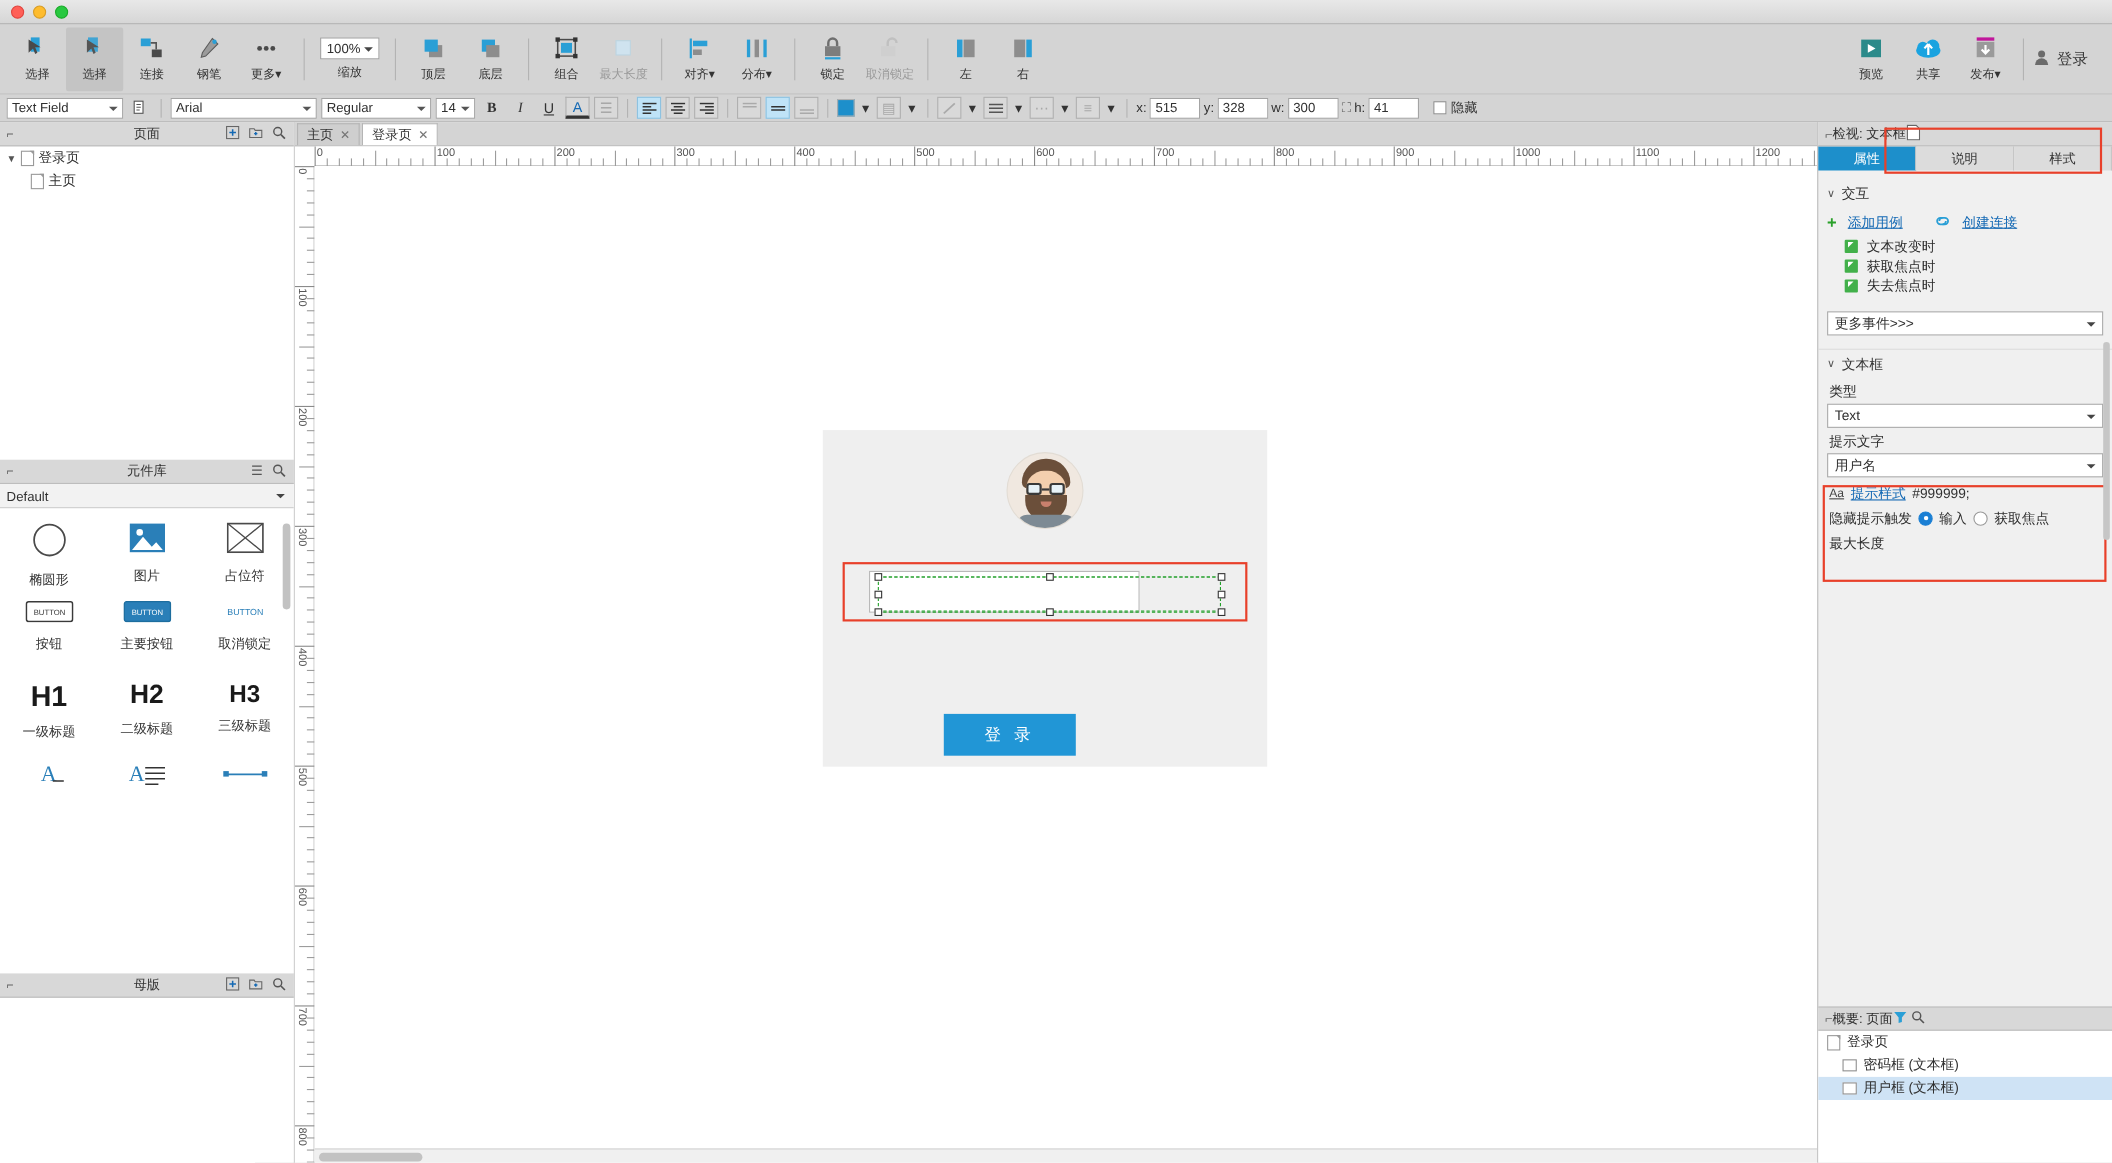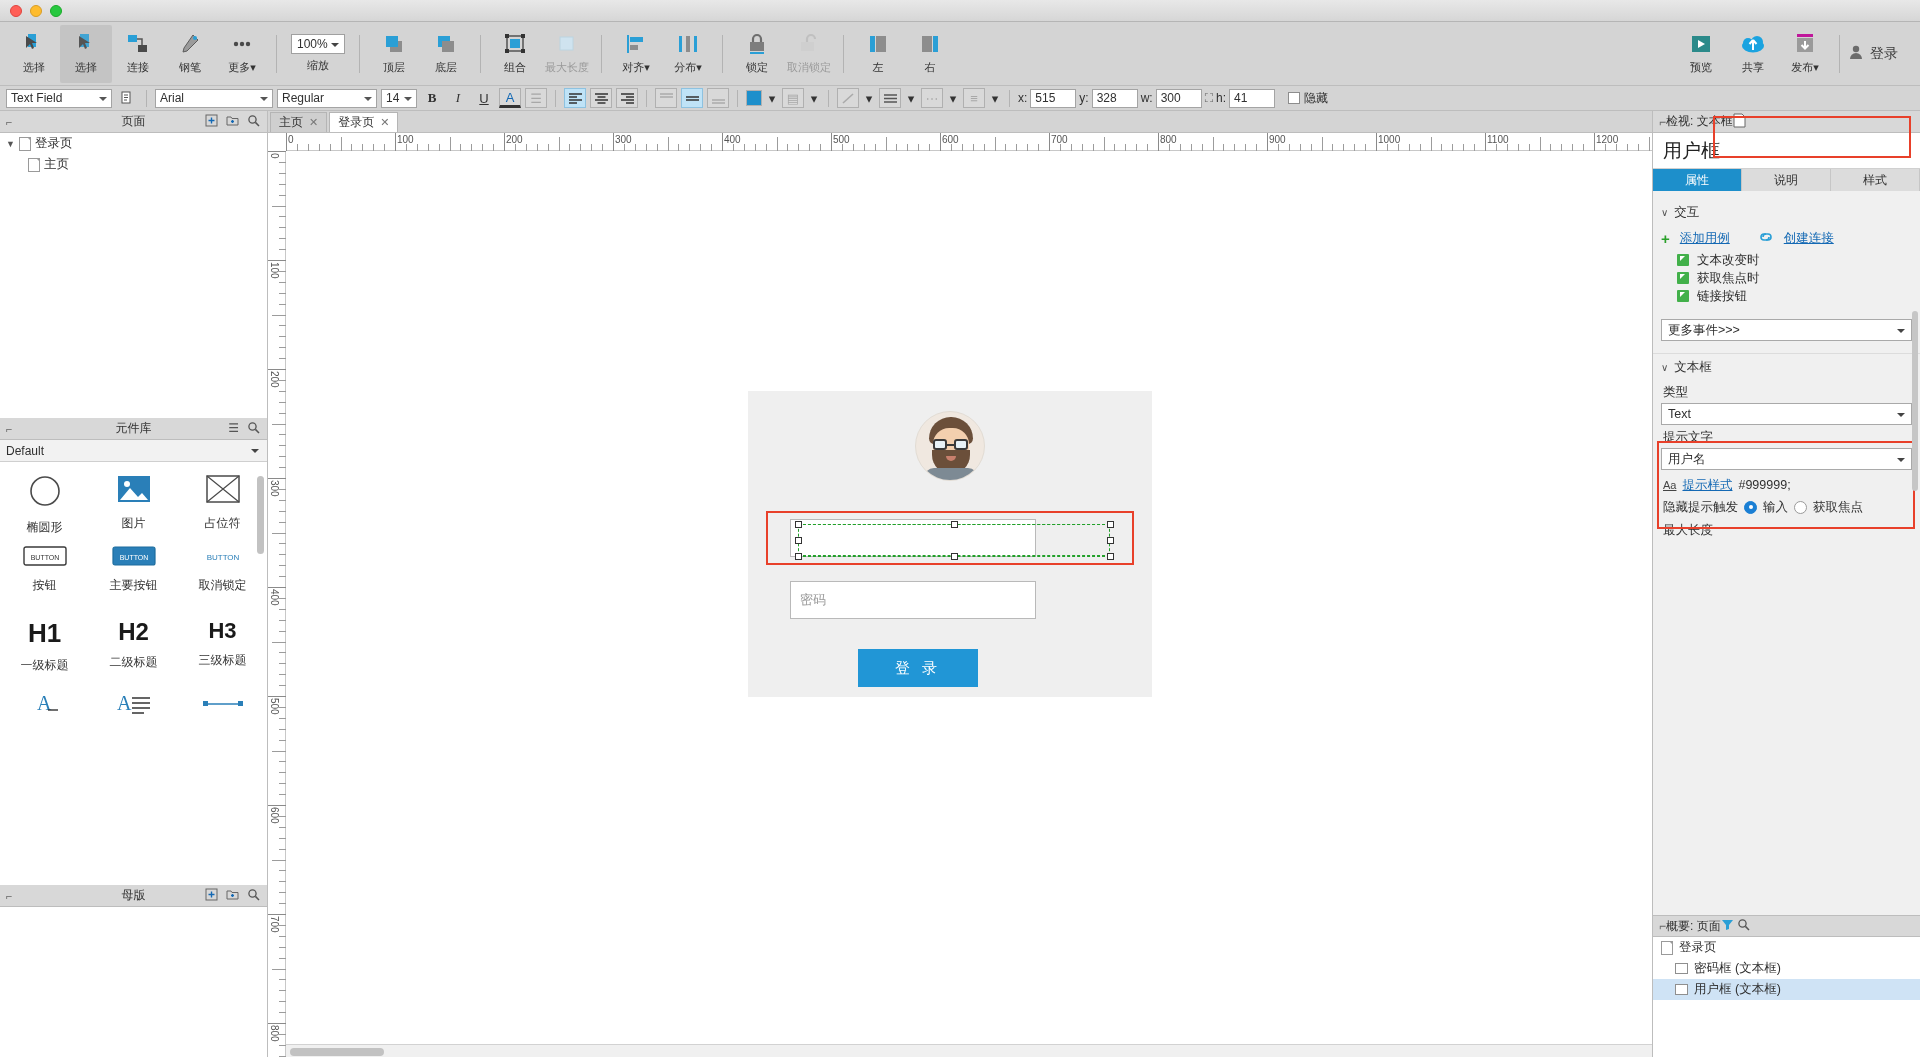--- a/index.html
+++ b/index.html
@@ -432,21 +432,21 @@
     <span>Text Field</span>
   </div>
   <span class="fbtn">
     <svg width="14" height="14" viewBox="0 0 14 14">
         <rect x="2" y="1" width="8" height="11" fill="#fff" stroke="#555"></rect>
         <path d="M4 4 h4 M4 6.5 h4 M4 9 h3" stroke="#555" fill="none"></path>
       </svg>
   </span>
   <span class="vsep"></span>
 
-  <div class="fld dd" style="width:118px">
+  <div class="fld dd" style="width:133px">
     <span>Arial</span>
   </div>
   <div class="fld dd" style="width:100px">
     <span>Regular</span>
   </div>
   <div class="fld dd" style="width:36px">
     <span>14</span>
   </div>
 
   <span class="fbtn" style="font-weight:bold;font-family:'Liberation Serif',serif">B</span>
@@ -1011,23 +1011,20 @@
               <span class="handle" style="left:27px;top:8px"></span>
               <span class="handle" style="left:183px;top:8px"></span>
               <span class="handle" style="left:339px;top:8px"></span>
               <span class="handle" style="left:27px;top:24px"></span>
               <span class="handle" style="left:339px;top:24px"></span>
               <span class="handle" style="left:27px;top:40px"></span>
               <span class="handle" style="left:183px;top:40px"></span>
               <span class="handle" style="left:339px;top:40px"></span>
             </div>
 
-            <div class="tfield" style="top:190px">
-              <span>密码</span>
-            </div>
 
             <div class="loginbtn">
               <span>登 录</span>
             </div>
           </div>
 
         </div>
       </div>
       <div class="hscroll">
         <span class="thumb"></span>
@@ -1039,23 +1036,20 @@
     <div class="insp-hd">
       <span class="lico" style="padding-left:6px;color:#666">⌐</span>
       <span class="ttl">检视: 文本框</span>
       <span class="rico">
         <svg width="13" height="15" viewBox="0 0 13 15">
             <path d="M1 1h8l3 3v10H1z" fill="#fff" stroke="#666"></path>
           </svg>
       </span>
     </div>
 
-    <div class="namefield">
-      <span>用户框</span>
-    </div>
     <div class="redbox1"></div>
 
     <div class="tabs3">
       <div class="tab3 act">
         <span>属性</span>
       </div>
       <div class="tab3">
         <span>说明</span>
       </div>
       <div class="tab3">
@@ -1082,21 +1076,21 @@
       <div class="evt">
         <span class="evtico"></span>
         <span>文本改变时</span>
       </div>
       <div class="evt">
         <span class="evtico"></span>
         <span>获取焦点时</span>
       </div>
       <div class="evt">
         <span class="evtico"></span>
-        <span>链接按钮</span>
+        <span>失去焦点时</span>
       </div>
       <div class="selbox" style="margin-top:14px">
         <span>更多事件&gt;&gt;&gt;</span>
       </div>
     </div>
 
     <div style="margin-top:12px;border-top:1px solid #dcdcdc">
       <div class="sectbar" style="border:none">
         <span class="chev">∨</span>
         <span>文本框</span>

